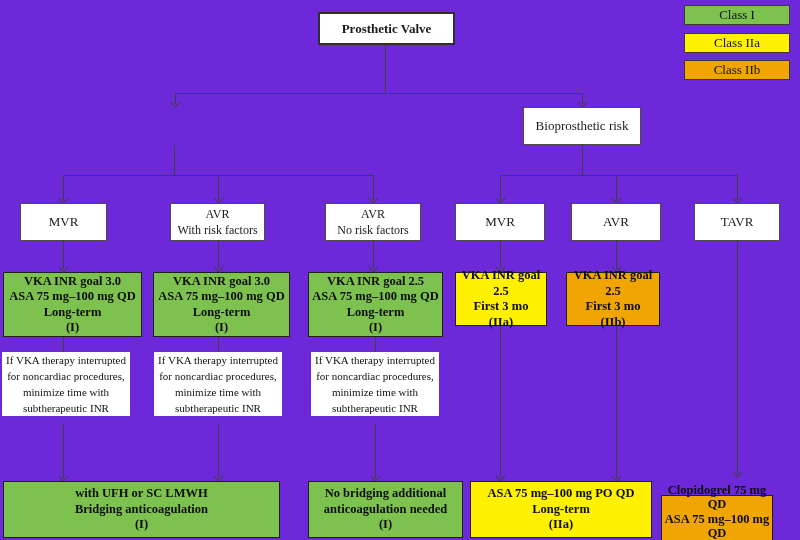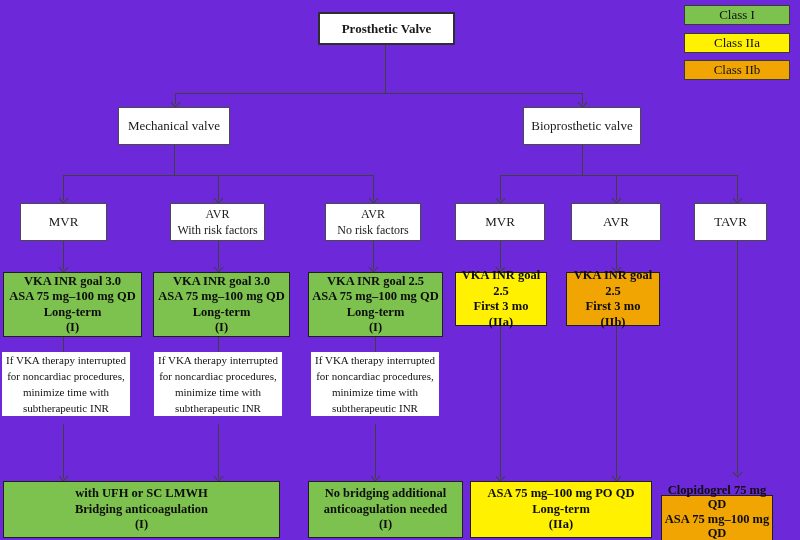--- a/index.html
+++ b/index.html
@@ -64,25 +64,22 @@
   <div class="hline" style="left:175px;top:93px;width:407px"></div>
   <div class="arrow" style="left:170.5px;top:93px;height:14px">
       <i class="al"></i>
       <i class="ah"></i>
     </div>
   <div class="arrow" style="left:577.5px;top:93px;height:14px">
       <i class="al"></i>
       <i class="ah"></i>
     </div>
 
-  <div class="node" style="left:118px;top:107px;width:112px;height:38px">
-    <span>Mechanical valve</span>
-  </div>
   <div class="node" style="left:523px;top:107px;width:118px;height:38px">
-    <span>Bioprosthetic valve</span>
+    <span>Bioprosthetic risk</span>
   </div>
 
   <div class="vline" style="left:174px;top:145px;height:30px"></div>
   <div class="hline" style="left:63px;top:175px;width:310px"></div>
   <div class="arrow" style="left:58.5px;top:175px;height:28px">
       <i class="al"></i>
       <i class="ah"></i>
     </div>
   <div class="arrow" style="left:213.5px;top:175px;height:28px">
       <i class="al"></i>
@@ -118,21 +115,21 @@
   <div class="node" style="left:325px;top:203px;width:96px;height:38px">
     <span class="sub">AVR</span>
     <span class="sub">No risk factors</span>
   </div>
   <div class="node" style="left:455px;top:203px;width:90px;height:38px">
     <span>MVR</span>
   </div>
   <div class="node" style="left:571px;top:203px;width:90px;height:38px">
     <span>AVR</span>
   </div>
-  <div class="node" style="left:694px;top:203px;width:73px;height:38px">
+  <div class="node" style="left:694px;top:203px;width:86px;height:38px">
     <span>TAVR</span>
   </div>
 
   <div class="arrow" style="left:58.5px;top:241px;height:31px">
       <i class="al"></i>
       <i class="ah"></i>
     </div>
   <div class="arrow" style="left:213.5px;top:241px;height:31px">
       <i class="al"></i>
       <i class="ah"></i>

